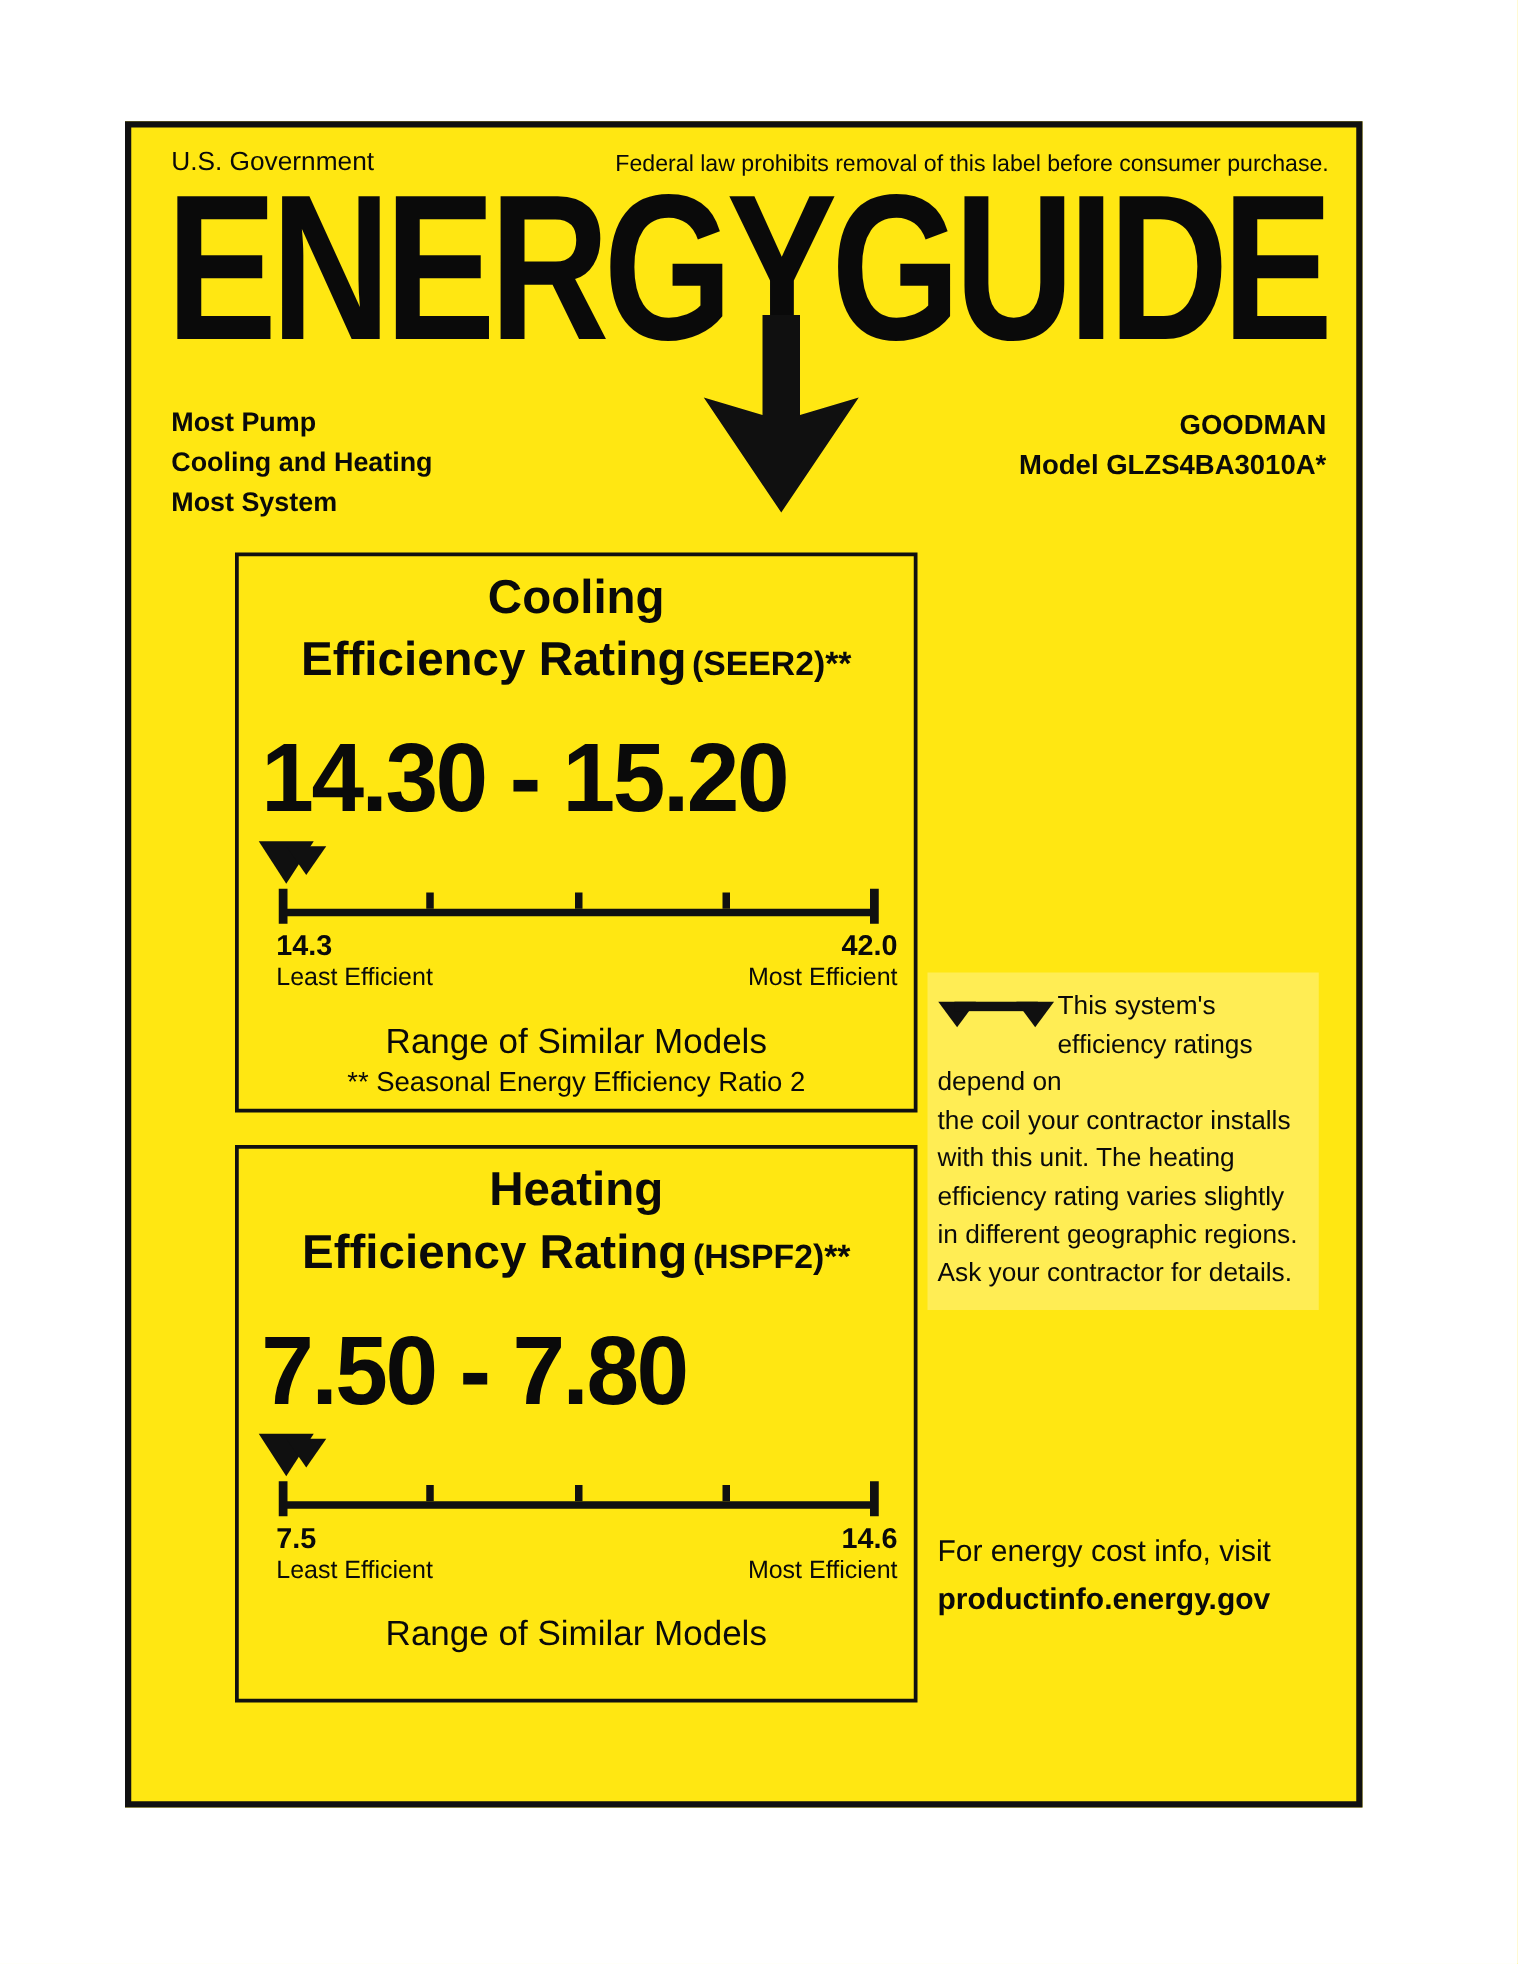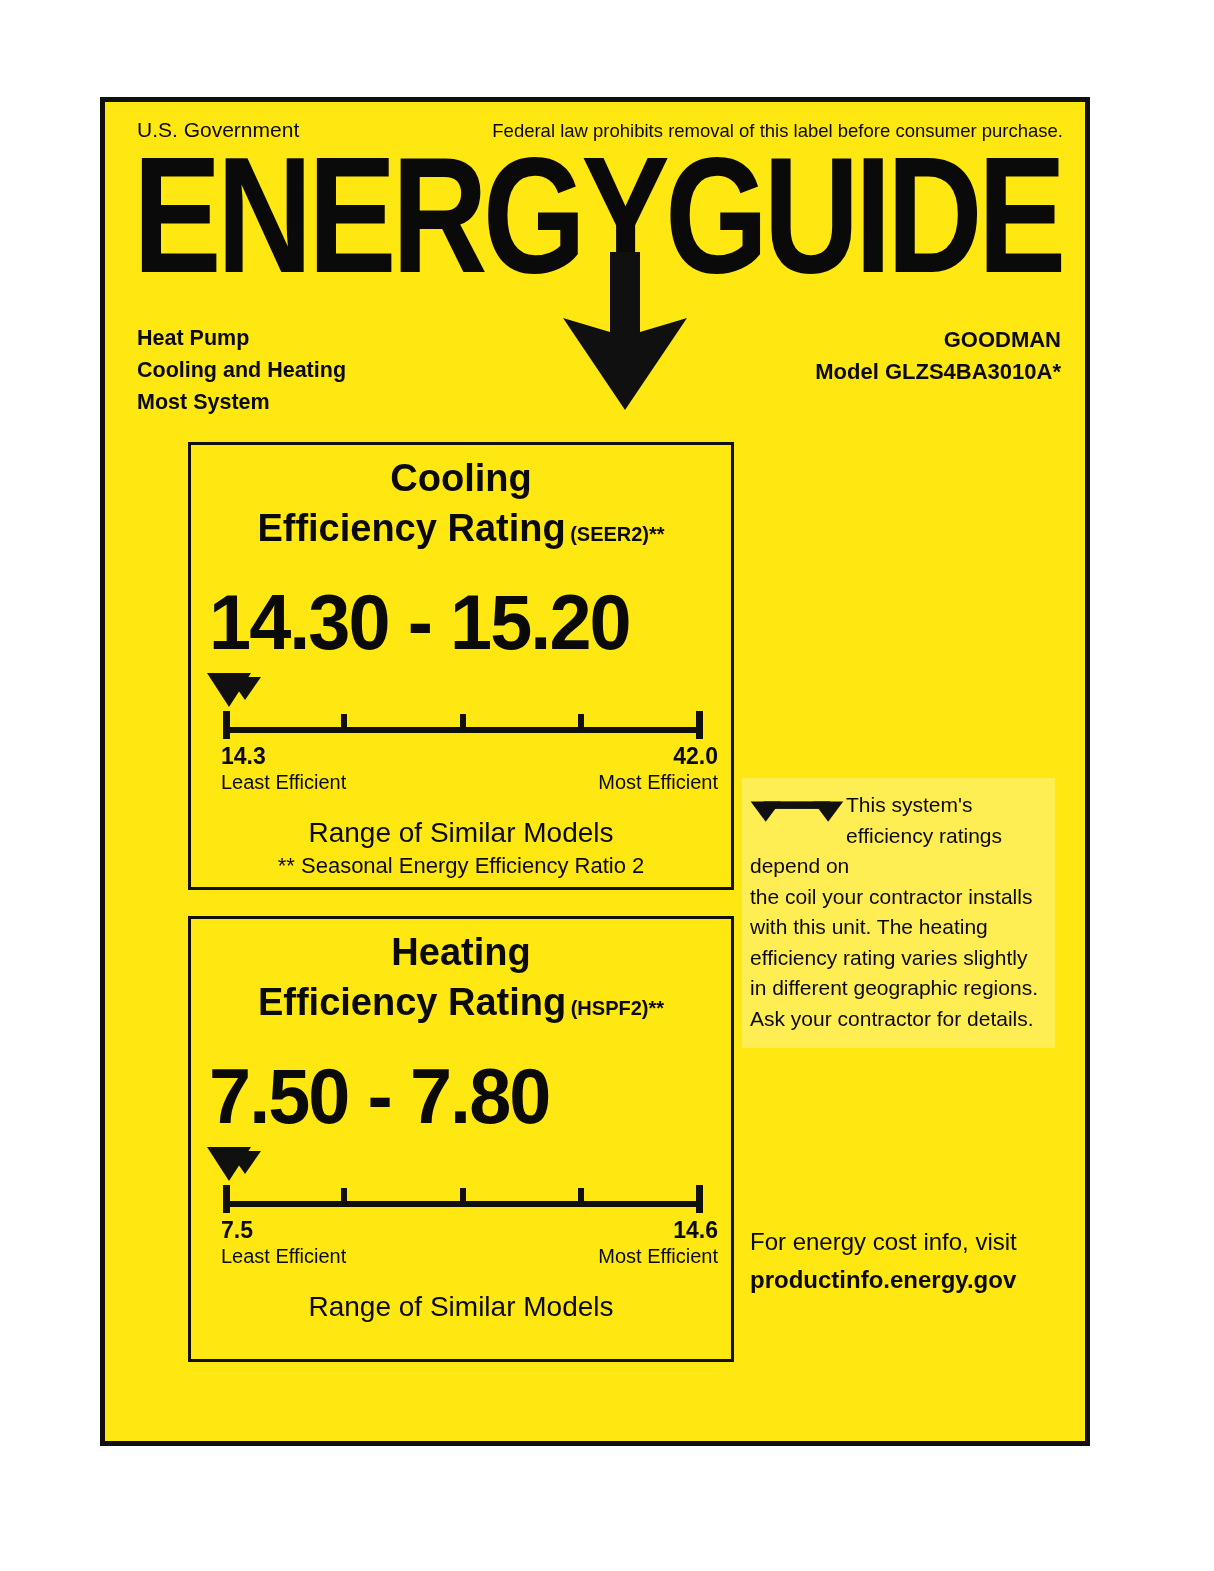--- a/index.html
+++ b/index.html
@@ -17,21 +17,21 @@
   
   .product{position:absolute;left:32px;top:220px;font-size:21.5px;font-weight:bold;line-height:32px;}
   .brand{position:absolute;right:24px;top:222px;font-size:22px;font-weight:bold;line-height:32px;text-align:right;}
   
   .rbox{position:absolute;left:83px;width:546px;height:448px;border:3px solid #101010;box-sizing:border-box;background:transparent;padding-left:36px;}
   .rbox.cooling{top:340px;}
   .rbox.heating{top:814px;height:446px;}
   .rbox .title{position:absolute;left:0;top:12px;width:100%;text-align:center;font-size:38px;font-weight:bold;}
   .rbox .title2{position:absolute;left:0;top:62px;width:100%;text-align:center;font-weight:bold;}
   .rbox .title2 .big{font-size:38px;}
-  .rbox .title2 .small{font-size:20px;}
+  .rbox .title2 .small{font-size:27px;}
   .rbox .range-num{position:absolute;left:18px;top:132px;font-size:78px;font-weight:bold;letter-spacing:-2px;white-space:nowrap;transform:scaleX(0.97);transform-origin:left top;}
   .rbox .marker{position:absolute;left:14px;top:226px;}
   .rbox .scale{position:absolute;left:30px;top:254px;}
   .rbox .lbl-left{position:absolute;left:30px;top:298px;line-height:26px;}
   .rbox .lbl-right{position:absolute;right:13px;top:298px;line-height:26px;text-align:right;}
   .scale-val{font-size:23px;font-weight:bold;}
   .scale-cap{font-size:20px;}
   .rbox .caption{position:absolute;left:0;top:372px;width:100%;text-align:center;font-size:28px;}
   .rbox .footnote{position:absolute;left:0;top:408px;width:100%;text-align:center;font-size:22px;}
   
@@ -53,21 +53,21 @@
     <div class="us-gov">U.S. Government</div>
     <div class="fed-law">Federal law prohibits removal of this label before consumer purchase.</div>
 
     <div class="logo"><span>ENERGY</span><span>GUIDE</span></div>
 
     <svg class="logo-arrow" width="140" height="160" viewBox="0 0 140 160">
       <polygon class="ink" points="55,0 85,0 85,80 132,66 70,158 8,66 55,80"></polygon>
     </svg>
 
     <div class="product">
-      <div>Heat Pump</div>
+      <div>Most Pump</div>
       <div>Cooling and Heating</div>
       <div>Most System</div>
     </div>
 
     <div class="brand">
       <div>GOODMAN</div>
       <div>Model GLZS4BA3010A*</div>
     </div>
 
     <div class="rbox cooling">

